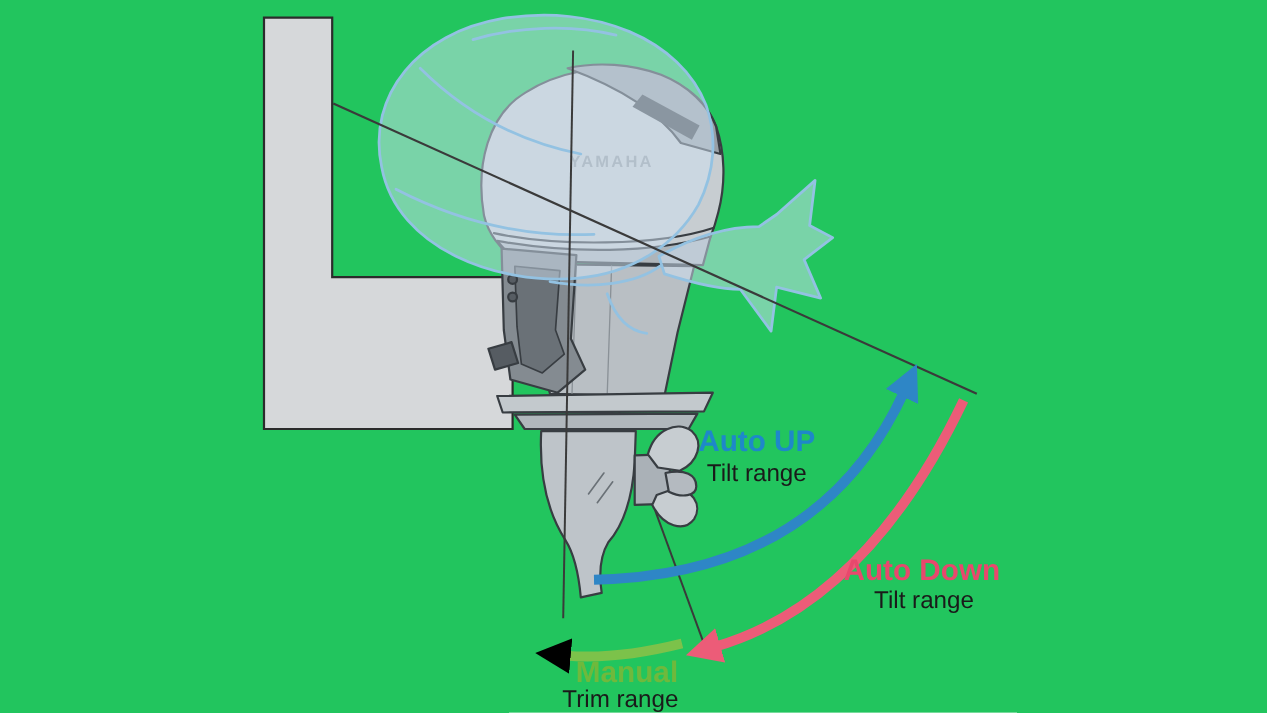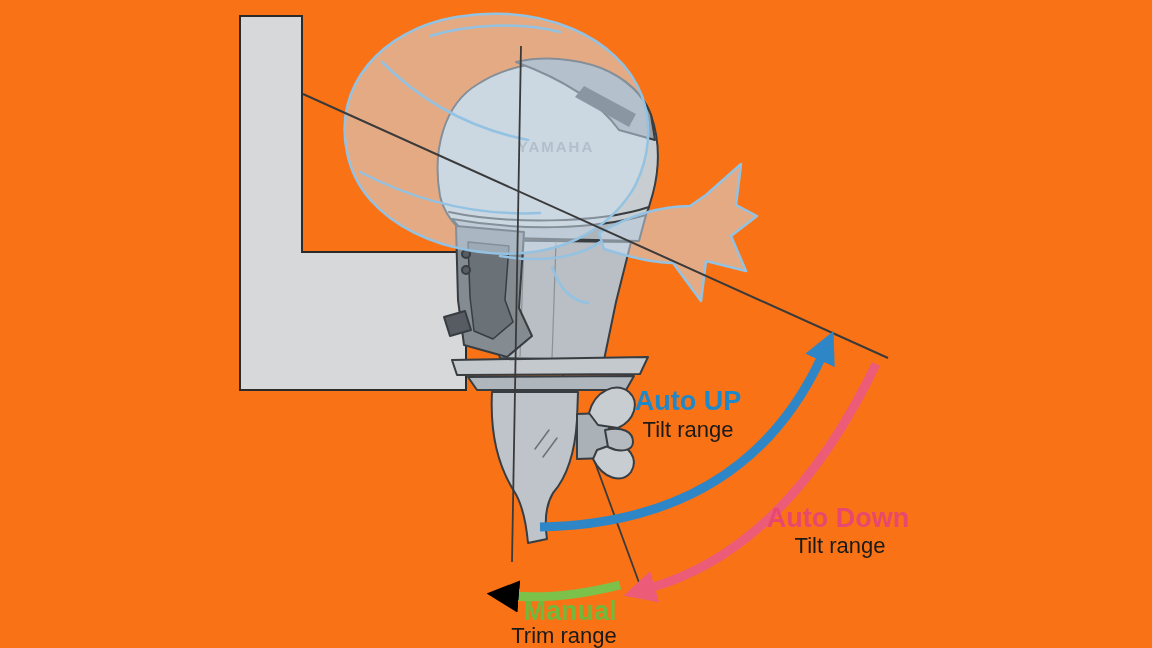--- a/index.html
+++ b/index.html
@@ -5,21 +5,21 @@
   html, body {
     margin: 0;
     padding: 0;
     background: #ffffff;
     font-family: "Liberation Sans", sans-serif;
   }
   .stage {
     position: relative;
     width: 1152px;
     height: 648px;
-    background: #f97316;
+    background: #22c55e;
     overflow: hidden;
   }
   svg text {
     font-family: "Liberation Sans", sans-serif;
   }
   .label-title { font-size: 27px; font-weight: bold; }
   .label-sub   { font-size: 22px; fill: #1a1a1a; }
   .brand-text  { font-size: 15px; font-weight: bold; letter-spacing: 2px; fill: #959ca2; }
 </style>
 </head>

